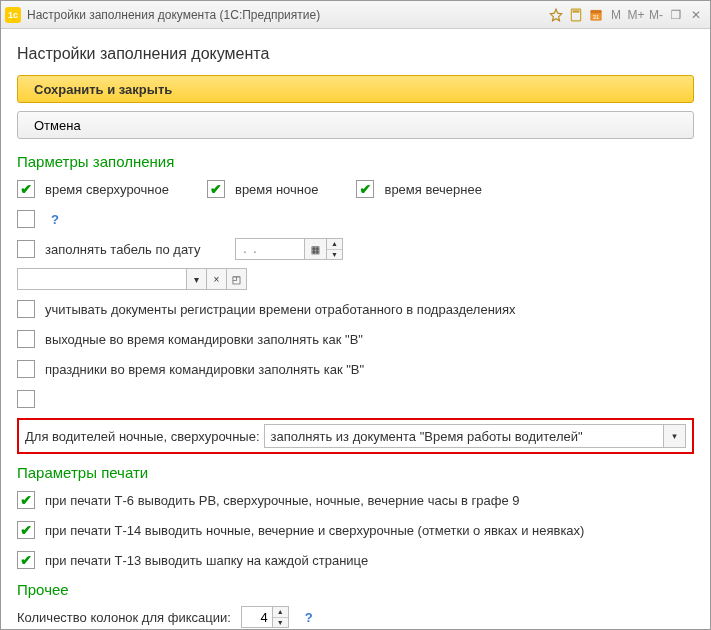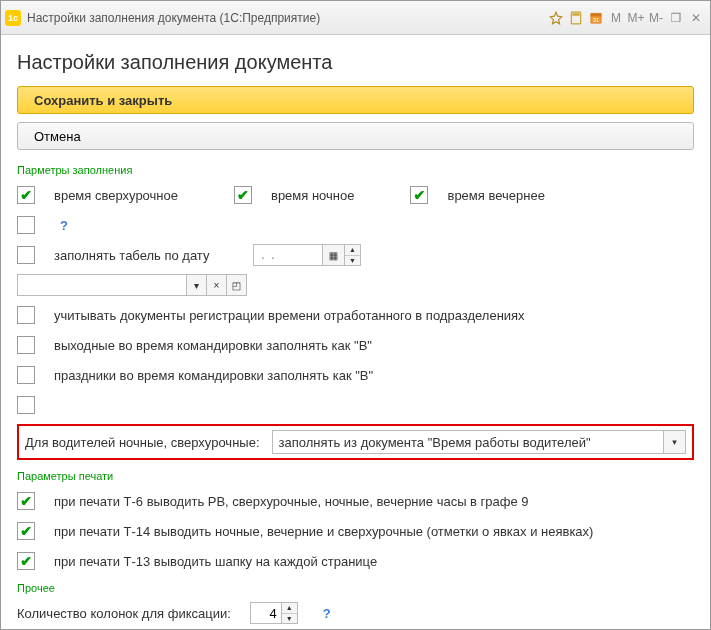--- a/index.html
+++ b/index.html
@@ -8,55 +8,55 @@
     font-family: Arial, sans-serif;
     font-size: 13px;
     color: #333;
     background: #fff;
     width: 711px;
     height: 630px;
     border: 1px solid #999;
     position: relative;
   }
   .titlebar {
-    height: 34px;
+    height: 28px;
     background: linear-gradient(#f7f7f7,#eaeaea);
     border-bottom: 1px solid #ccc;
     display:flex;
     align-items:center;
     padding:0 4px;
     font-size:12px;
     color:#555;
   }
   .titlebar .app-icon {
     width:16px;height:16px;background:#ffcc00;border-radius:3px;margin-right:6px;display:flex;align-items:center;justify-content:center;font-size:9px;color:#fff;font-weight:bold;
   }
   .titlebar .title-text { flex:1; white-space:nowrap; overflow:hidden; }
   .titlebar .tool { width:20px;height:18px;display:flex;align-items:center;justify-content:center;color:#888;font-size:12px;cursor:pointer;border-radius:2px; }
   .content { padding: 10px 16px 12px 16px; }
-  h1.page-title { font-size:20px; font-weight:normal; margin:6px 0 12px 0; color:#333; }
+  h1.page-title { font-size:16px; font-weight:normal; margin:6px 0 12px 0; color:#333; }
   .button-row { display:flex; gap:8px; margin-bottom:14px;flex-direction:column; }
   .btn { height:28px; padding:0 16px; border:1px solid #bbb; border-radius:3px; background:linear-gradient(#fafafa,#eee); cursor:pointer; font-size:13px; display:flex;align-items:center; }
   .btn-primary { background:linear-gradient(#ffe27a,#ffd23b); border-color:#d6a800; font-weight:bold; color:#333; }
-  .section-title { color:#009900; font-size:11px; margin:10px 0 8px 0; font-weight:normal; }
-  .row { display:flex; align-items:center; margin:8px 0; gap:19px; min-height:22px; flex-wrap:wrap; }
+  .section-title { color:#009900; font-size:15px; margin:10px 0 8px 0; font-weight:normal; }
+  .row { display:flex; align-items:center; margin:8px 0; gap:10px; min-height:22px; flex-wrap:wrap; }
   .chk { width:18px;height:18px;border:1px solid #999;background:#fff;display:inline-flex;align-items:center;justify-content:center;cursor:pointer;flex-shrink:0; }
   .chk.checked::after { content:"✔"; color:#009900; font-size:14px; font-weight:bold; }
   .lbl { color:#333; }
   .help { color:#3a7bd5; font-weight:bold; cursor:pointer; margin-left:6px; }
   .date-input { display:flex; }
   .date-input input { width:70px;height:22px;border:1px solid #bbb;padding:0 4px;font-size:12px;color:#aaa;text-align:left; }
   .date-btn { width:22px;height:22px;border:1px solid #bbb;border-left:none;display:flex;align-items:center;justify-content:center;font-size:10px;cursor:pointer;background:#f5f5f5; }
   .spinner { width:16px;height:22px;border:1px solid #bbb;border-left:none;display:flex;flex-direction:column; }
   .spinner span{flex:1;display:flex;align-items:center;justify-content:center;font-size:7px;cursor:pointer;border-bottom:1px solid #ccc;background:#f5f5f5;}
   .spinner span:last-child{border-bottom:none;}
   .combo { display:flex;height:22px; }
   .combo input { border:1px solid #bbb;height:22px;padding:0 6px;font-size:12px; }
   .combo .cbtn { width:20px;height:22px;border:1px solid #bbb;border-left:none;display:flex;align-items:center;justify-content:center;font-size:10px;cursor:pointer;background:#f5f5f5; }
-  .highlight-box { border:2px solid #e00000; padding:4px 6px; margin:6px 0 4px 0; display:flex;align-items:center;gap:12px; }
+  .highlight-box { border:2px solid #e00000; padding:4px 6px; margin:6px 0 4px 0; display:flex;align-items:center;gap:4px; }
   .dropdown { flex:1;display:flex;height:24px; }
   .dropdown .dd-val { flex:1;border:1px solid #bbb;padding:2px 6px;display:flex;align-items:center;font-size:13px; }
   .dropdown .dd-btn { width:22px;border:1px solid #bbb;border-left:none;display:flex;align-items:center;justify-content:center;font-size:9px;cursor:pointer;background:#f5f5f5; }
   .num-input { display:flex; }
   .num-input input { width:32px;height:22px;border:1px solid #bbb;text-align:right;padding:0 4px;font-size:13px;}
   
   .tb-mem { color:#ccc; }
   .tb-star svg, .tb-calc svg, .tb-cal svg { display:block; }
 </style>
 </head>

